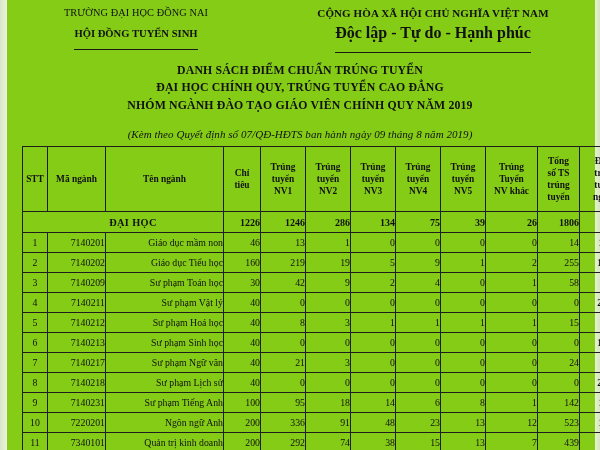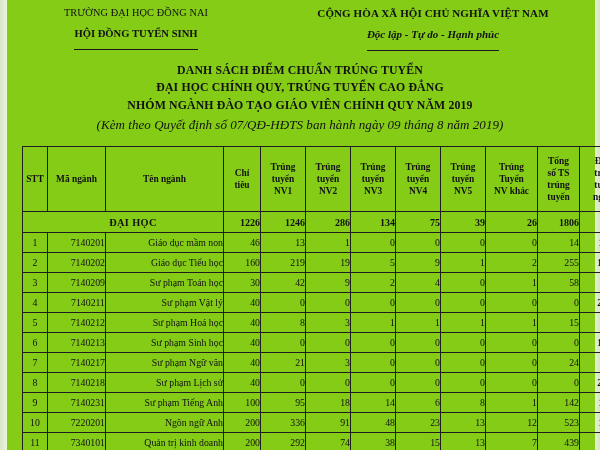--- a/index.html
+++ b/index.html
@@ -65,40 +65,40 @@
   }
   .mast-left .mast-line1 { font-weight: 400; }
   .mast-right .mast-line1 { font-weight: 700; font-size: 11px; }
   .mast-line2 {
     font-size: 10.6px;
     font-weight: 700;
     display: inline-block;
     border-bottom: 1px solid #1a1a1a;
     padding-bottom: 8px;
   }
-  .mast-right .mast-line2 { font-size: 11px; font-style: italic; }
+  .mast-right .mast-line2 { font-size: 16px; }
 
   
   .titleblock {
     position: absolute;
     top: 62px;
     left: 0;
     width: 600px;
     text-align: center;
   }
   .title-line {
     font-weight: 700;
     font-size: 11.8px;
     line-height: 1.48;
     letter-spacing: .15px;
   }
   .subtitle-line {
     font-style: italic;
-    font-size: 13px;
-    margin-top: 3px;
+    font-size: 11px;
+    margin-top: 14px;
     letter-spacing: .05px;
   }
 
   
   .table-wrap {
     position: absolute;
     left: 22px;
     top: 146px;
     width: 563px;
   }

